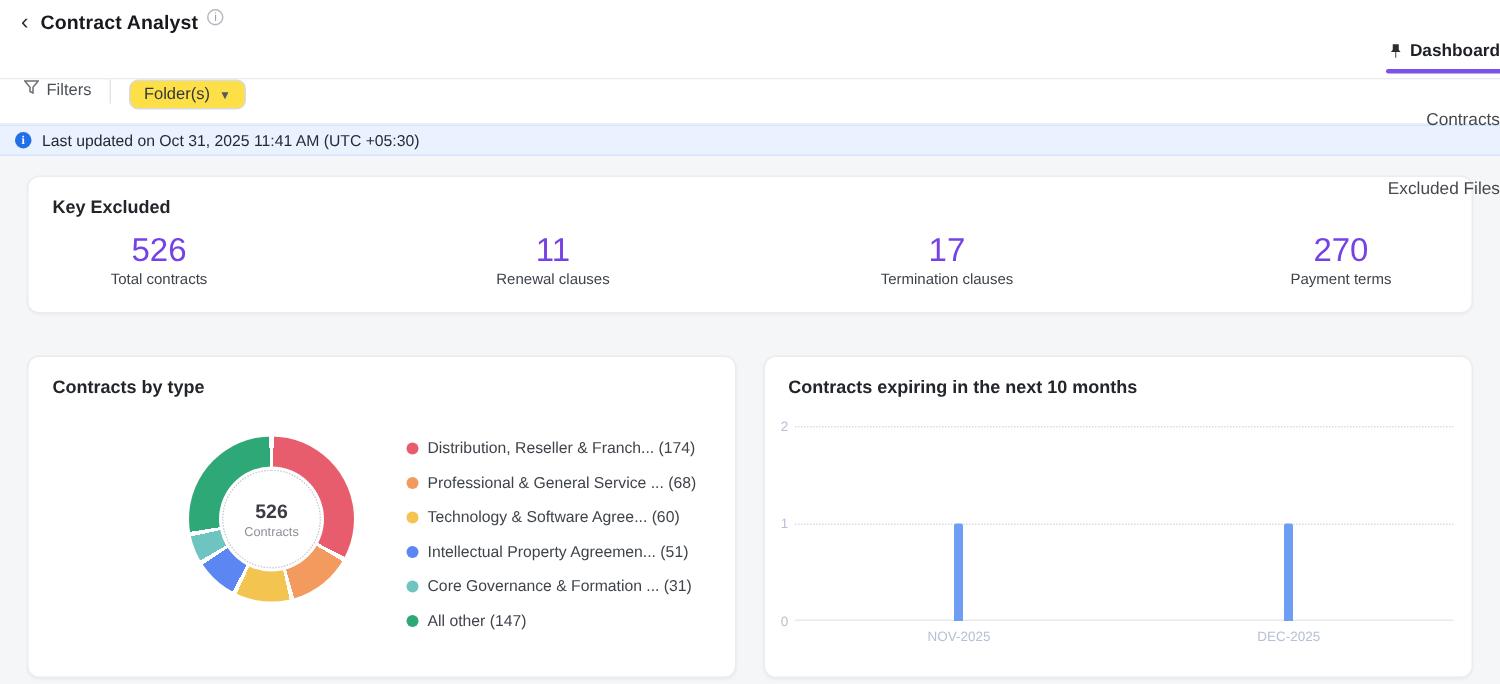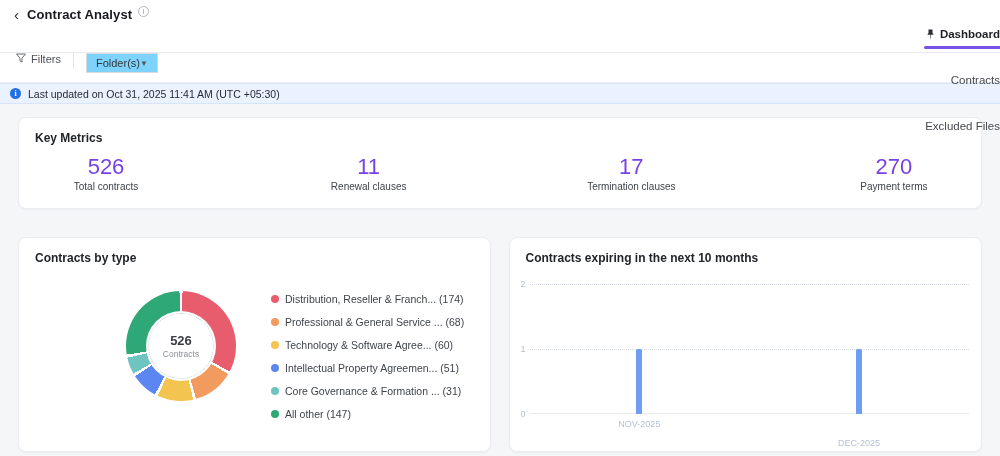--- a/index.html
+++ b/index.html
@@ -19,22 +19,22 @@
   .tab { position:relative; font-size:11.5px; color:#45494f; padding-bottom:8px; cursor:pointer; display:flex; align-items:center; gap:5px; }
   .tab.active { color:#1d2025; font-weight:700; }
   .tab.active::after { content:""; position:absolute; left:-2px; right:-2px; bottom:-1px; height:3px;
     border-radius:3px; background:#7a52e8; }
   .tab-icon svg { display:block; }
 
   
   .filter-row { background:#fff; height:30px; display:flex; align-items:flex-start; padding-left:16px; border-bottom:1px solid #eef0f3; }
   .filters-btn { display:flex; align-items:center; gap:5px; font-size:11px; color:#4a4f57; cursor:pointer; }
   .v-divider { width:1px; height:16px; background:#e3e5e9; margin:0 12px; }
-  .folder-btn { display:flex; align-items:center; font-size:11px; color:#33373d;
-    border:1px solid #d7dade; border-radius:0; background:#7dd3fc; padding:3px 9px; cursor:pointer; }
+  .folder-btn { display:flex; align-items:center; gap:6px; font-size:11px; color:#33373d;
+    border:1px solid #d7dade; border-radius:6px; background:#fde047; padding:3px 9px; cursor:pointer; }
   .chevron { font-size:8px; color:#55595f; }
 
   
   .banner { height:21px; background:#e9f2fe; border-top:1px solid #d6e5fb; border-bottom:1px solid #d6e5fb;
     display:flex; align-items:center; padding-left:10px; gap:7px; }
   .banner-i { width:11px; height:11px; border-radius:50%; background:#2170e8; color:#fff; font-size:8px; font-weight:700;
     display:inline-flex; align-items:center; justify-content:center; font-family:"Liberation Serif", serif; }
   .banner-text { font-size:10.5px; color:#262b33; }
 
   
@@ -119,21 +119,21 @@
 </div>
 
 <div class="banner">
   <span class="banner-i">i</span>
   <span class="banner-text">Last updated on Oct 31, 2025 11:41 AM (UTC +05:30)</span>
 </div>
 
 <div class="main">
 
   <div class="card metrics-card">
-    <div class="card-title">Key Metrics</div>
+    <div class="card-title">Key Excluded</div>
     <div class="metrics-row">
       <div class="metric">
         <div class="metric-value">526</div>
         <div class="metric-label">Total contracts</div>
       </div>
       <div class="metric">
         <div class="metric-value">11</div>
         <div class="metric-label">Renewal clauses</div>
       </div>
       <div class="metric">
@@ -192,18 +192,18 @@
       <div class="bar-plot" id="bar-plot">
           <div class="ytick" style="top: 100%;">0</div>
           <div class="gridline" style="top: 50%;"></div>
           <div class="ytick" style="top: 50%;">1</div>
           <div class="gridline" style="top: 0%;"></div>
           <div class="ytick" style="top: 0%;">2</div>
           <div class="baseline"></div>
           <div class="bar" style="left: 25%; height: 50%; background: rgb(109, 158, 243);"></div>
           <div class="xtick" style="left: 25%;">NOV-2025</div>
           <div class="bar" style="left: 75%; height: 50%; background: rgb(109, 158, 243);"></div>
-          <div class="xtick" style="left: 75%; margin-top: 19px;">DEC-2025</div>
+          <div class="xtick" style="left: 75%;">DEC-2025</div>
         </div>
     </div>
 
   </div>
 </div>
 
 </body></html>

